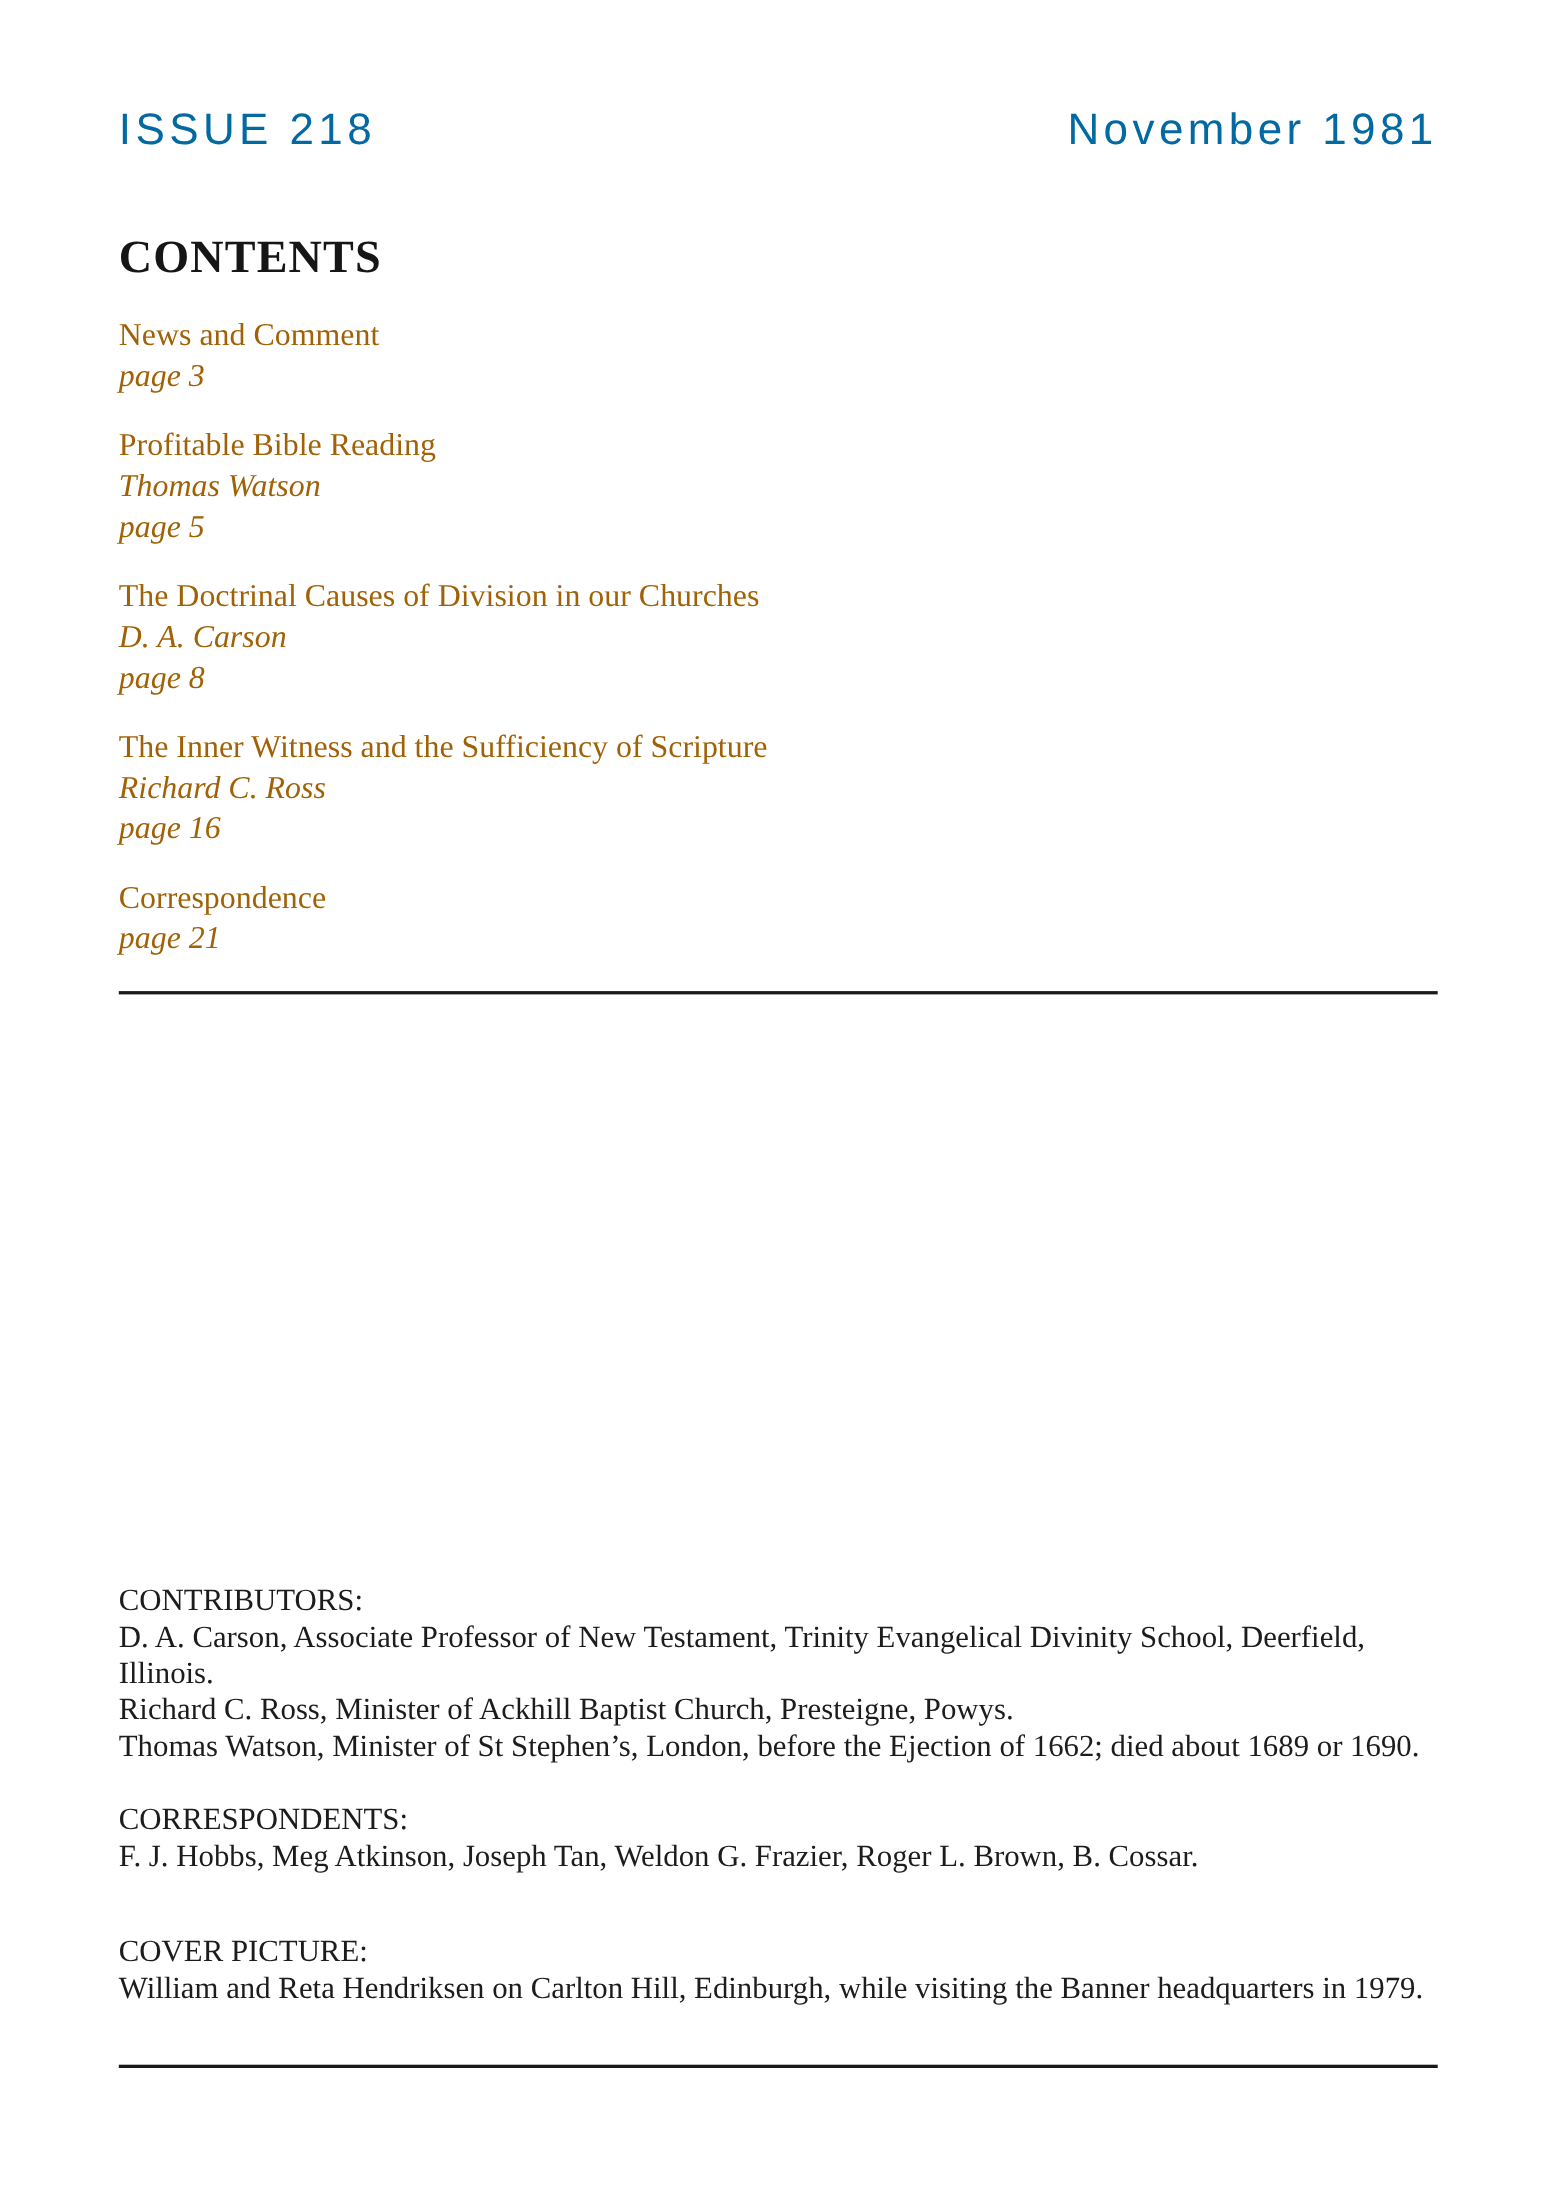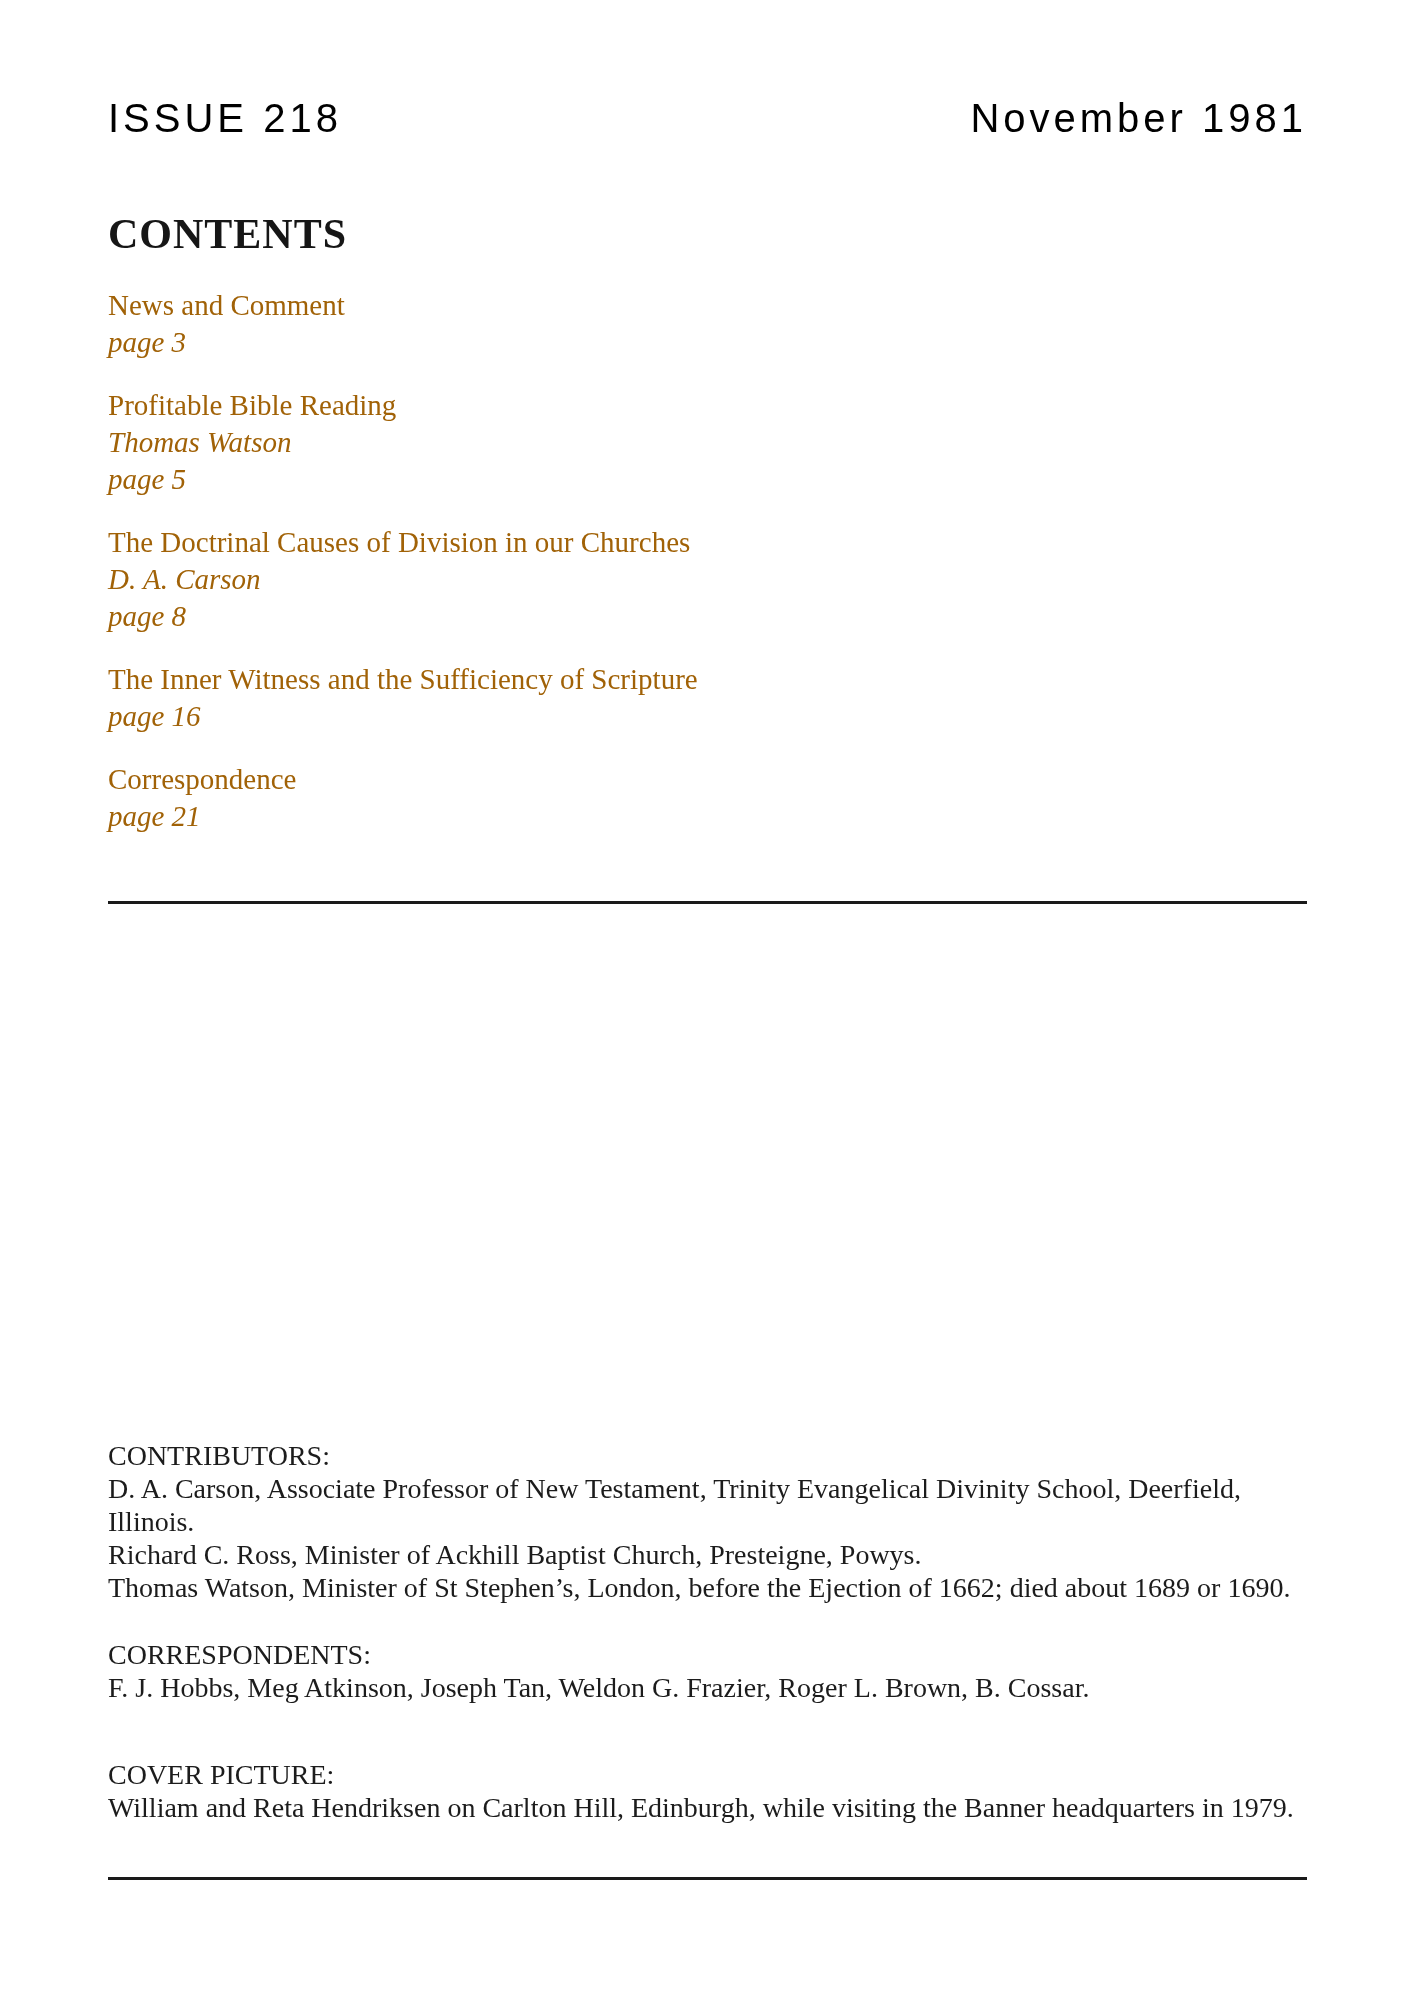--- a/index.html
+++ b/index.html
@@ -22,21 +22,21 @@
     left: 108px;
     top: 96px;
     width: 1199px;
     display: flex;
     justify-content: space-between;
     align-items: baseline;
     font-family: "Liberation Sans", sans-serif;
     font-size: 40px;
     letter-spacing: 4px;
     line-height: 44px;
-    color: #000000;
+    color: #0369a1;
   }
   
   .contents-heading {
     position: absolute;
     left: 108px;
     top: 214px;
     font-family: "Liberation Serif", serif;
     font-weight: bold;
     font-size: 42px;
     letter-spacing: 1px;
@@ -107,20 +107,21 @@
     </div>
 
     <div class="toc-entry">
       <div class="toc-title">The Doctrinal Causes of Division in our Churches</div>
       <div class="toc-author">D. A. Carson</div>
       <div class="toc-page">page 8</div>
     </div>
 
     <div class="toc-entry">
       <div class="toc-title">The Inner Witness and the Sufficiency of Scripture</div>
+      <div class="toc-author">Richard C. Ross</div>
       <div class="toc-page">page 16</div>
     </div>
 
     <div class="toc-entry">
       <div class="toc-title">Correspondence</div>
       <div class="toc-page">page 21</div>
     </div>
 
   </div>
 

